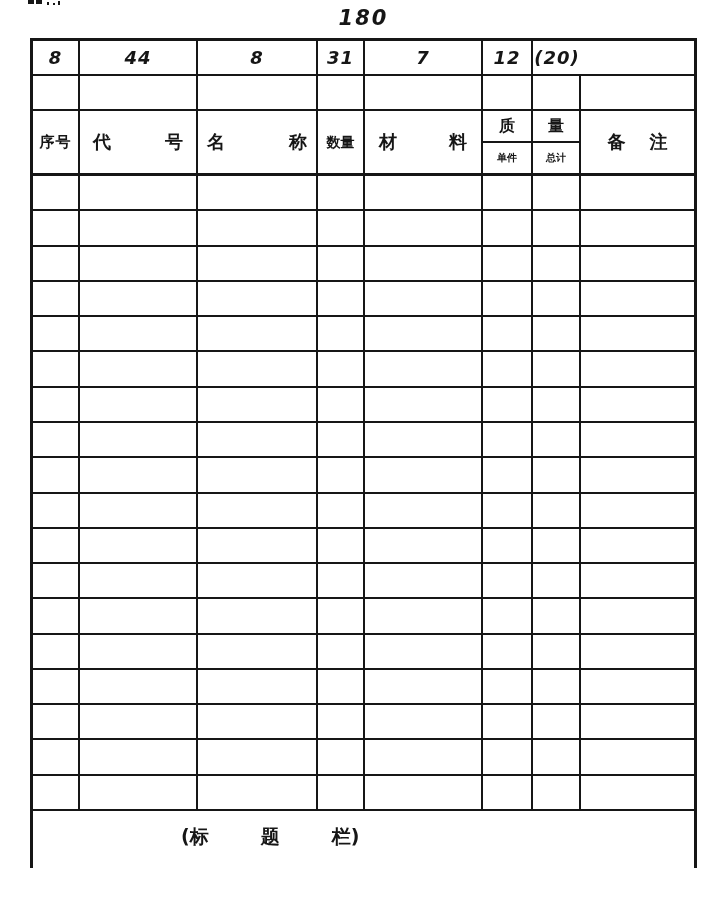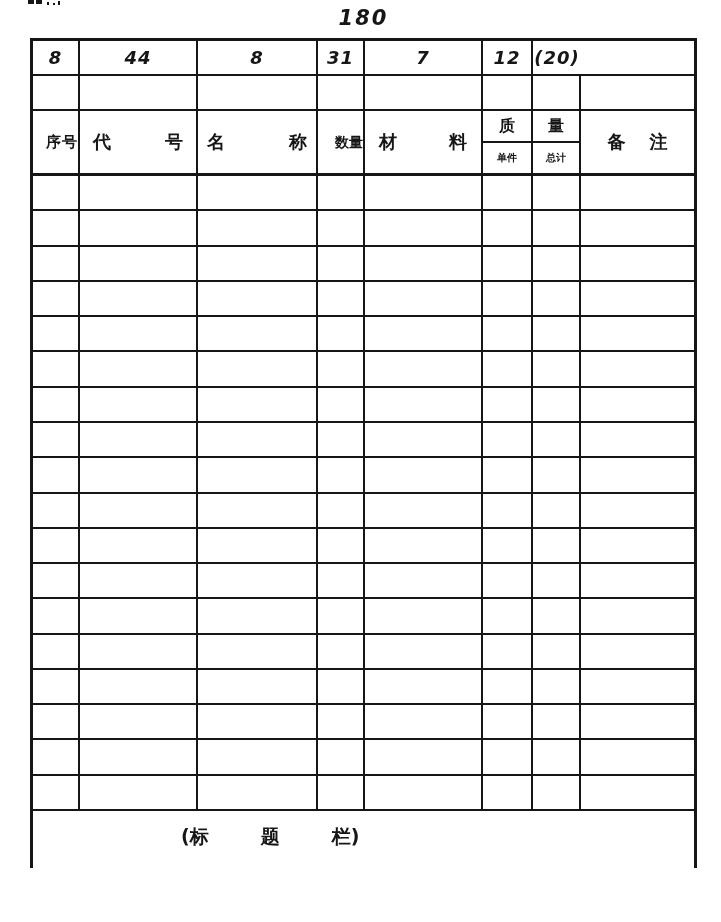--- a/index.html
+++ b/index.html
@@ -54,21 +54,21 @@
   .dim-row{height:35px;}
   .dim-row .cell{
     display:flex;align-items:center;justify-content:center;
     font-style:italic;font-weight:bold;font-size:18px;line-height:1;
     letter-spacing:1px;
   }
   .empty-top-row{height:35px;}
 
   .header-row{height:65px;border-bottom:3px solid var(--ink);}
   .hc{
-    display:flex;align-items:center;justify-content:flex-end;
+    display:flex;align-items:center;justify-content:center;
     font-weight:bold;font-size:18px;line-height:1;
   }
   .hc.spread{justify-content:space-between;}
   .hc.pad13{padding:0 13px;}
   .hc.pad8{padding:0 9px;}
   .hc.pad14{padding:0 14px;}
   .hc.small{font-size:15px;letter-spacing:1px;}
   .hc.qty{font-size:14px;letter-spacing:0;}
   .hc.remarks{justify-content:center;gap:24px;}
   .split{display:flex;flex-direction:column;padding:0;}

